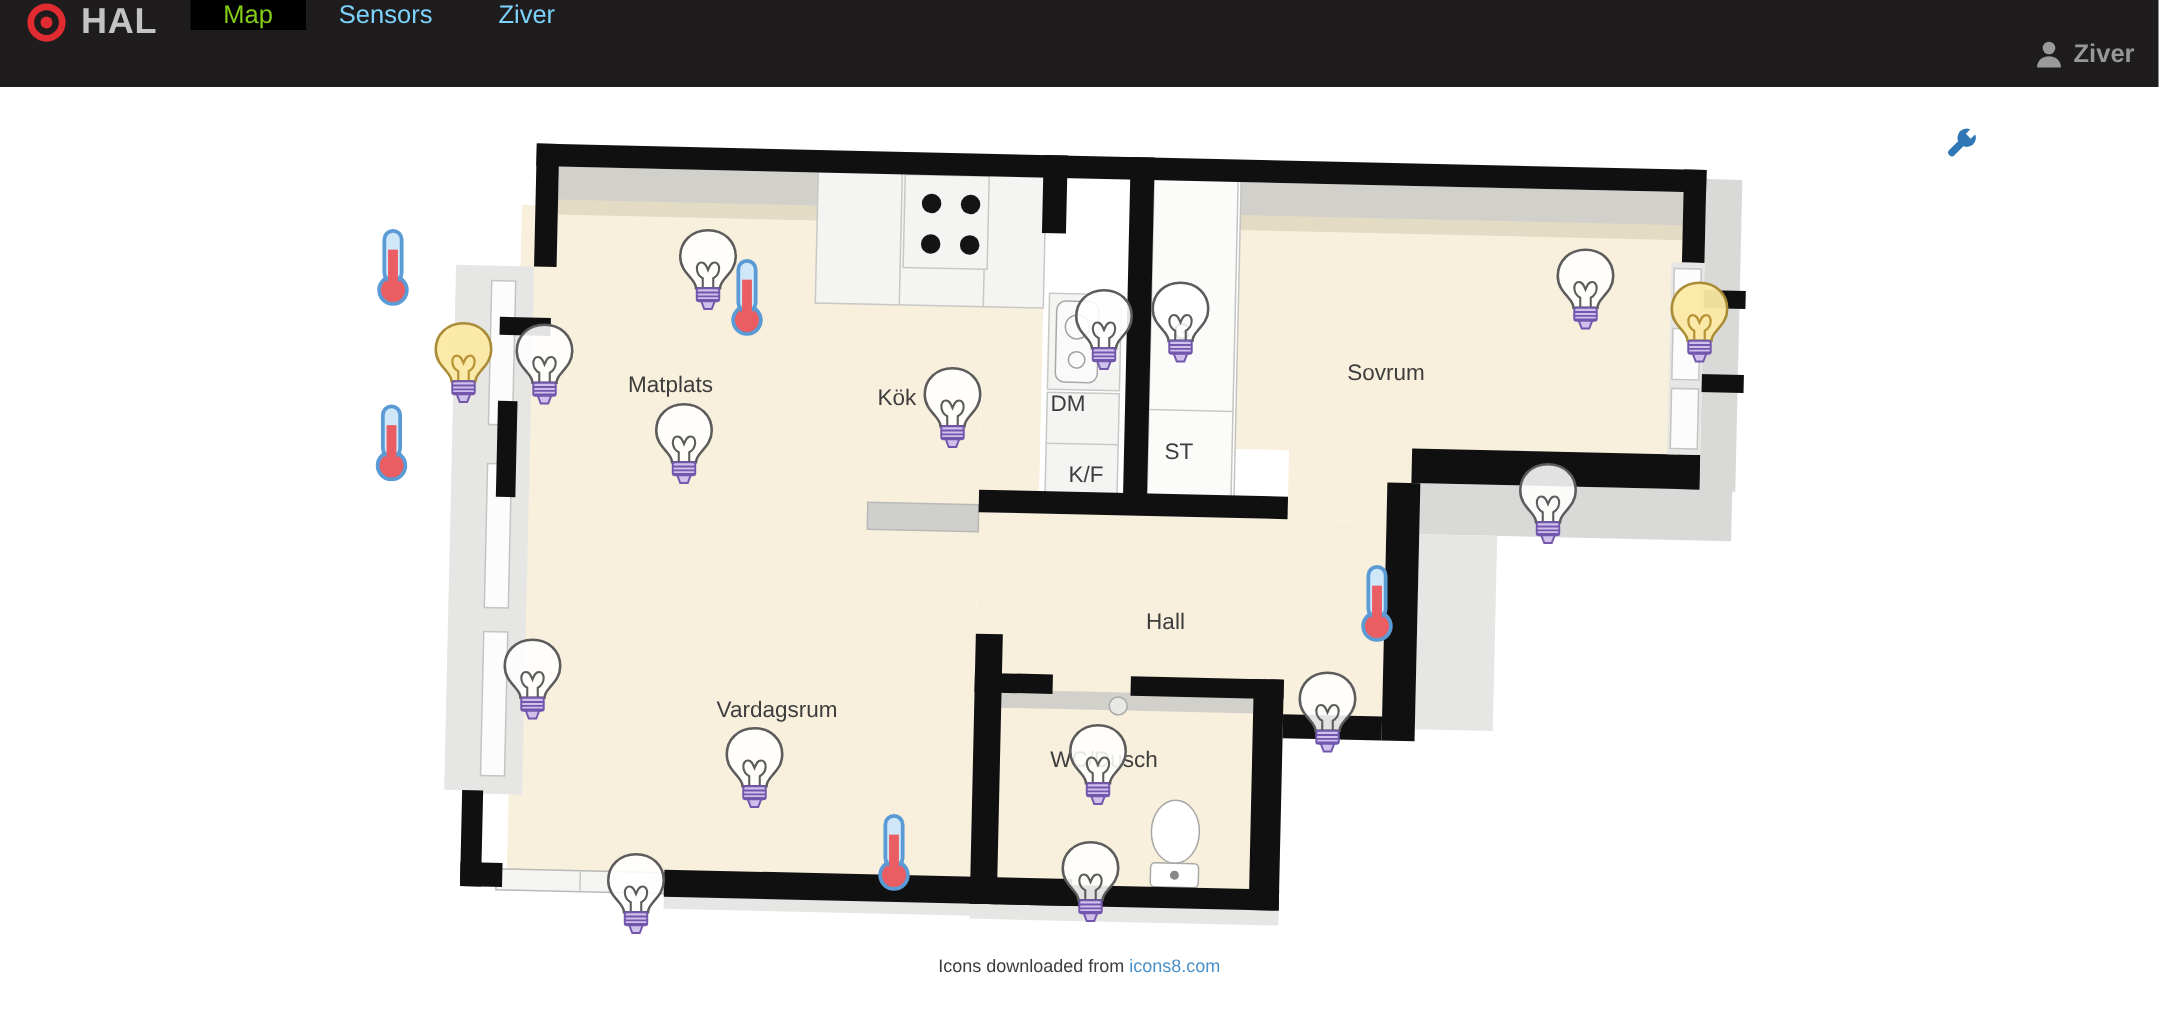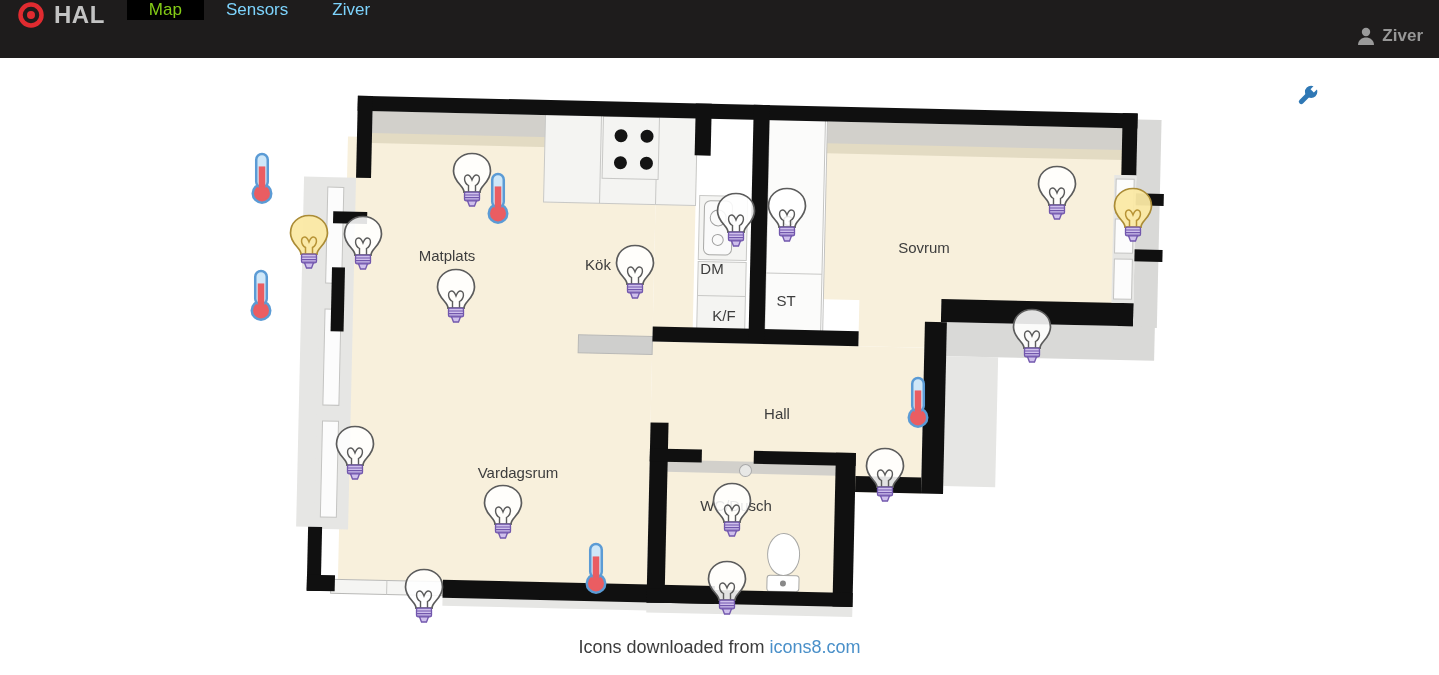--- a/index.html
+++ b/index.html
@@ -33,21 +33,21 @@
   .glass{fill:#fff;fill-opacity:.88;stroke:#5c5c5c;stroke-width:1.7;}
   .filament{fill:none;stroke:#5c5c5c;stroke-width:1.4;}
   .glass-on{fill:var(--bulb_on_fill,#fbe9a4);fill-opacity:.95;stroke:#ab8c36;stroke-width:1.7;}
   .filament-on{fill:none;stroke:#b89436;stroke-width:1.5;}
   .bulb-base{fill:#cfc0ec;stroke:#7257ad;stroke-width:1.3;}
   .bulb-stripe{stroke:#7257ad;stroke-width:1.2;}
   .t-bulb{fill:var(--thermo_red,#ea5d62);stroke:#5b9bd5;stroke-width:2.6;}
   .t-tube{fill:#cfe7f8;stroke:#5b9bd5;stroke-width:2.6;}
   .t-fluid{fill:var(--thermo_red,#ea5d62);}
   
-  .footer{position:absolute;top:637px;left:0;width:1439px;text-align:center;font-size:18px;
+  .footer{position:absolute;top:637px;left:0;width:1439px;text-align:center;font-size:12px;
     color:#3c3c3c;z-index:5;}
   .footer a{color:var(--link_blue,#4a90c9);text-decoration:none;cursor:pointer;}
 </style>
 </head>
 <body>
 
 <svg id="map-svg" width="1439" height="675" viewBox="0 0 1439 675">
   <defs>
     <symbol id="sym-bulb-off" viewBox="0 0 46 58">
       <path class="glass" d="M23 2.5 C33.8 2.5 41.5 10 41.5 20 C41.5 26.6 38 30.4 34.8 34 C32.5 36.6 31 38.7 31 41.2 L15 41.2 C15 38.7 13.5 36.6 11.2 34 C8 30.4 4.5 26.6 4.5 20 C4.5 10 12.2 2.5 23 2.5 Z"></path>

